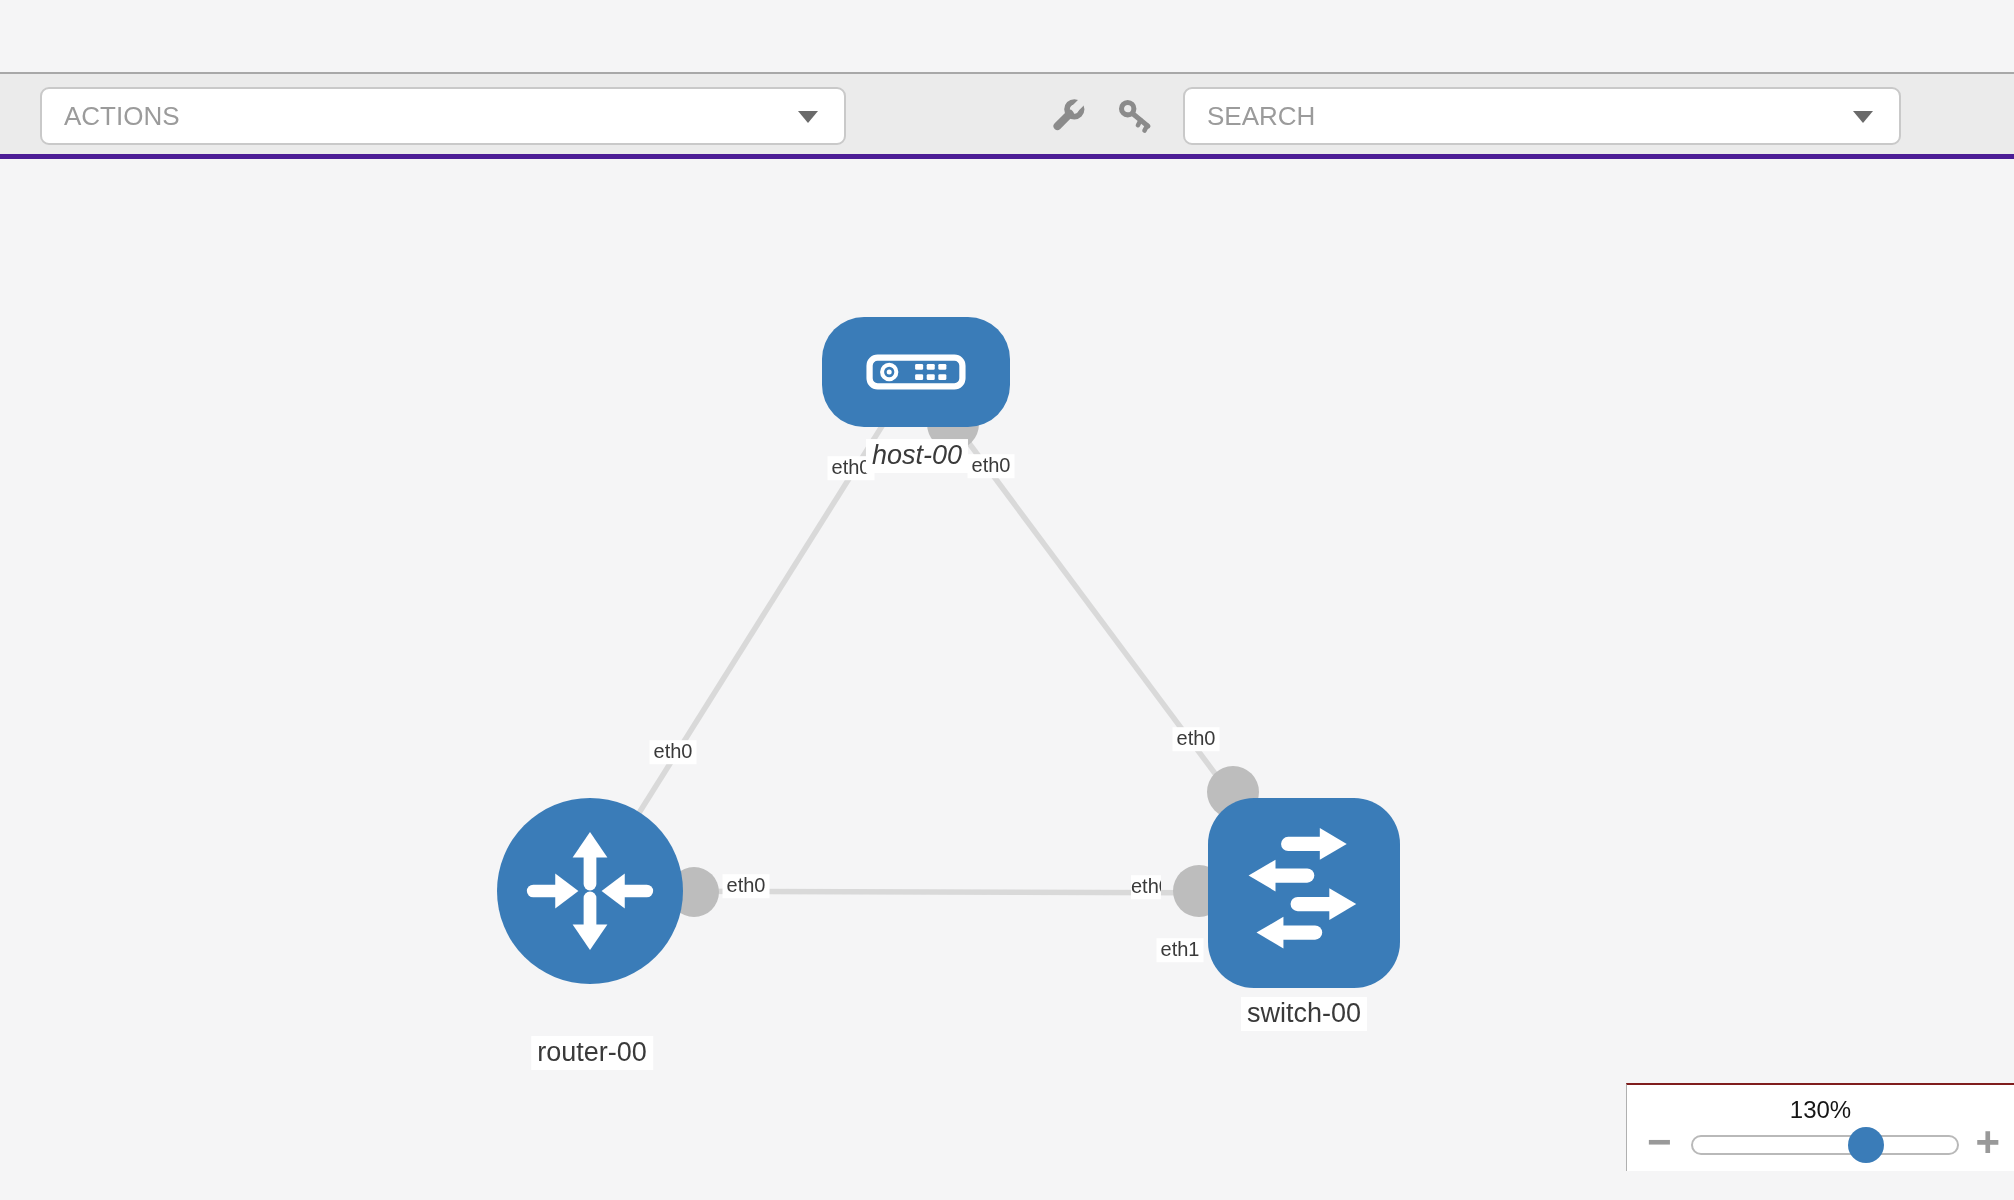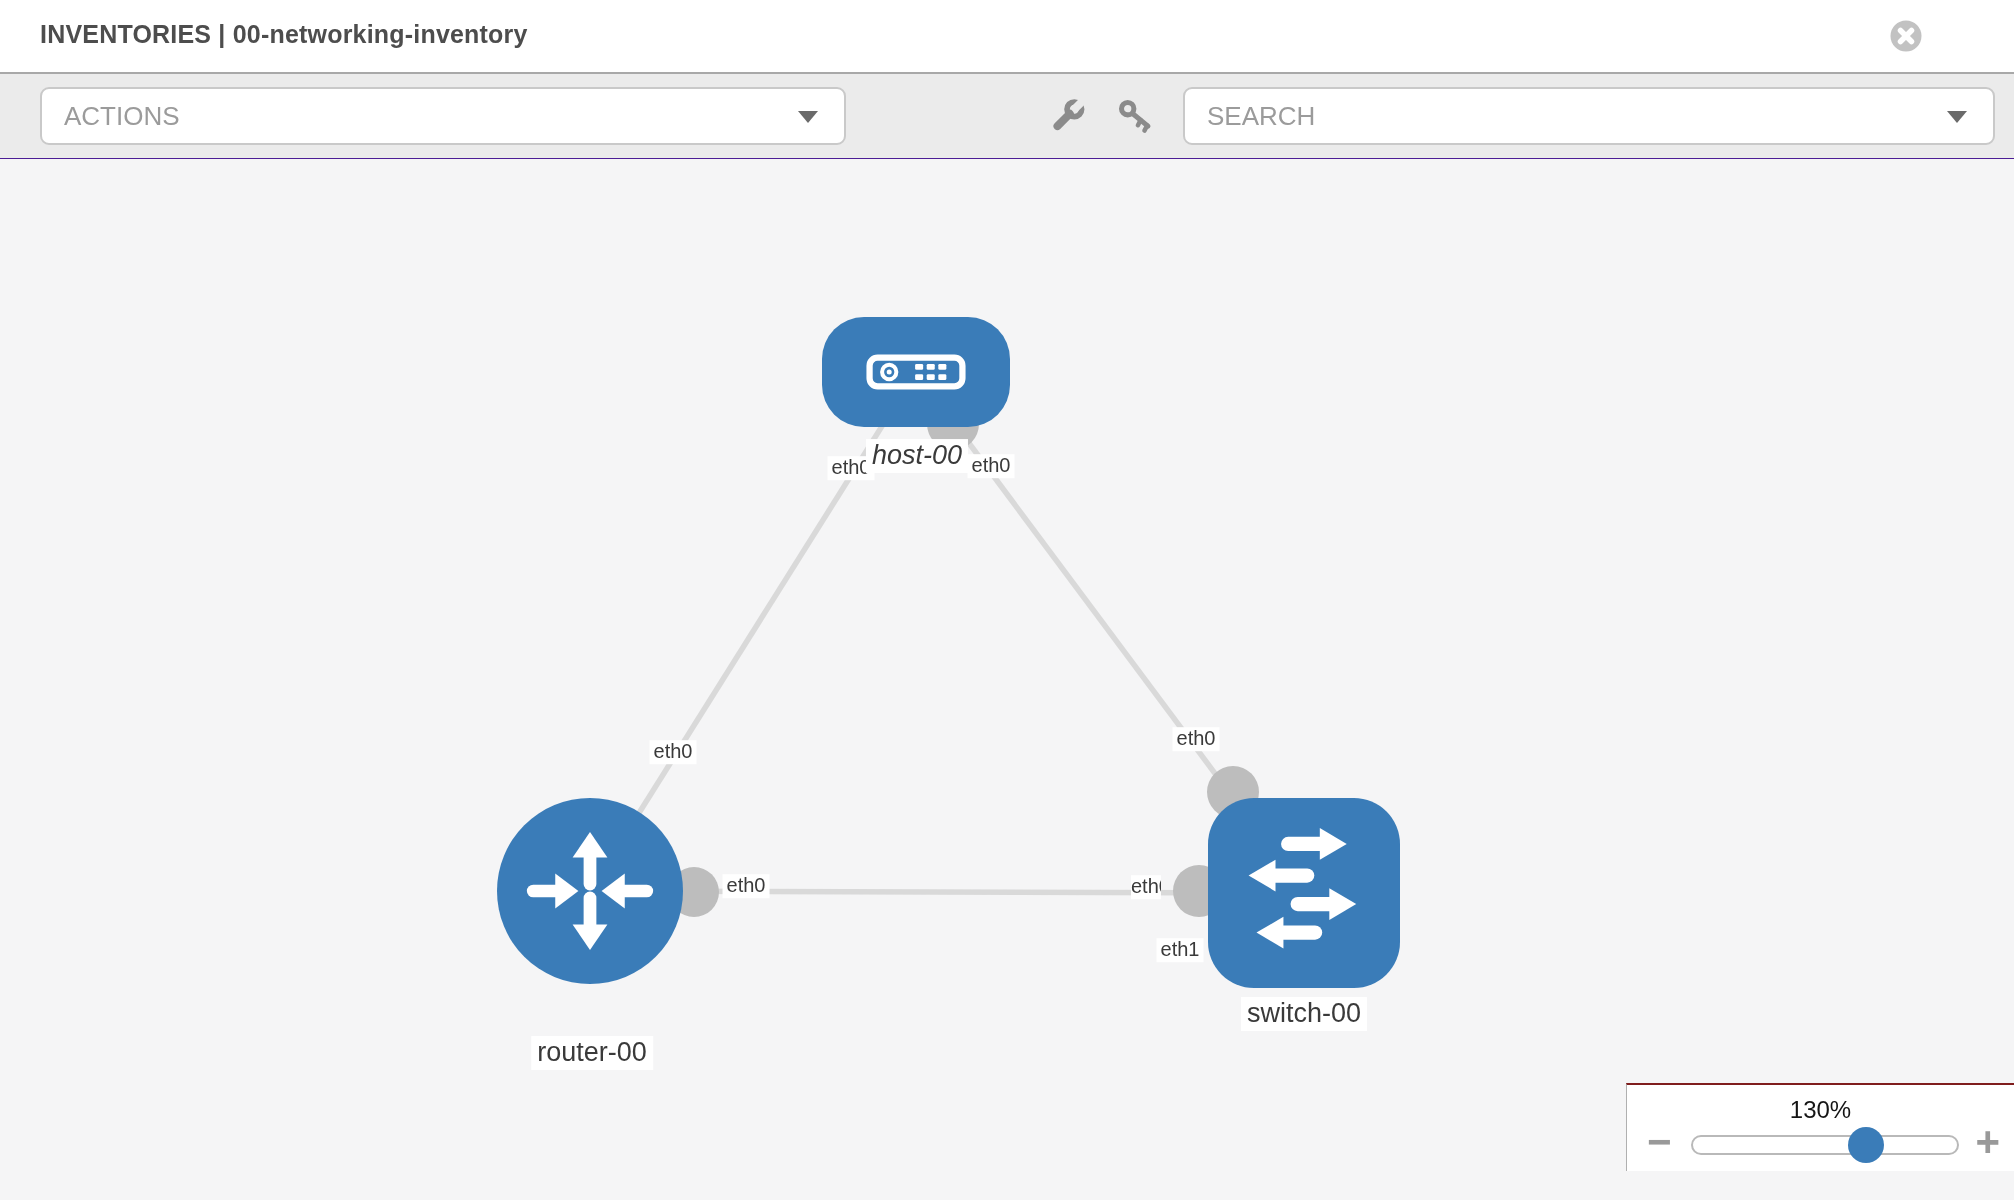--- a/index.html
+++ b/index.html
@@ -18,27 +18,27 @@
   body{font-family:"Liberation Sans","DejaVu Sans",sans-serif;background:var(--canvas-bg);}
   .screen{position:relative;width:2014px;height:1200px;background:var(--canvas-bg);overflow:hidden;}
 
   
   .hdr{position:absolute;left:0;top:0;width:100%;height:72px;background:#fff;z-index:10;}
   .hdr h1{position:absolute;left:40px;top:20px;font-size:25px;font-weight:bold;color:var(--title);letter-spacing:.2px;}
   .close-btn{position:absolute;right:91px;top:19px;width:34px;height:34px;border:none;background:none;cursor:pointer;padding:0;}
 
   
   .toolbar{position:absolute;left:0;top:72px;width:100%;height:87px;background:var(--toolbar-bg);
-           border-top:2px solid #a8a8a8;border-bottom:1px solid #4c1d95;z-index:10;}
+           border-top:2px solid #a8a8a8;border-bottom:5px solid #4c1d95;z-index:10;}
   .select{position:absolute;top:13px;height:58px;background:#fff;border:2px solid #c9c9c9;border-radius:9px;
           display:flex;align-items:center;padding:0 22px;color:var(--muted);font-size:26px;cursor:pointer;}
   .select .caret{position:absolute;right:26px;top:50%;margin-top:-5px;width:0;height:0;
           border-left:10px solid transparent;border-right:10px solid transparent;border-top:12px solid #6a6a6a;}
   .sel-actions{left:40px;width:806px;}
-  .sel-search{left:1183px;width:812px;}
+  .sel-search{left:1183px;width:718px;}
   .iconbtn{position:absolute;top:11px;width:44px;height:62px;border:none;background:none;cursor:pointer;
            display:flex;align-items:center;justify-content:center;}
   .btn-wrench{left:1045px;}
   .btn-key{left:1113px;}
 
   
   .canvas{position:absolute;inset:0;background:var(--canvas-bg);z-index:1;}
   #links-svg{position:absolute;left:0;top:0;width:2014px;height:1200px;z-index:1;}
   .node{position:absolute;background:var(--blue);display:flex;align-items:center;justify-content:center;z-index:3;cursor:pointer;}
   .node.host{border-radius:42px;}
@@ -127,32 +127,20 @@
         <span class="lbl lbl-iface" style="left: 746px; top: 886px;">eth0</span>
         <span class="lbl lbl-iface lbl-clip" style="left: 1146px; top: 887px; width: 30px;">eth0</span>
         <span class="lbl lbl-iface" style="left: 1180px; top: 937px; margin-top: 13px;">eth1</span>
         <span class="lbl lbl-iface" style="left: 1196px; top: 739px;">eth0</span>
         <span class="lbl lbl-node" style="left: 917px; top: 456px; font-style: italic;">host-00</span>
         <span class="lbl lbl-node" style="left: 592px; top: 1014px; margin-top: 39px;">router-00</span>
         <span class="lbl lbl-node" style="left: 1304px; top: 1014px;">switch-00</span>
       </div>
   </div>
 
-  <header class="hdr">
-    <h1>INVENTORIES | 00-networking-inventory</h1>
-    <button class="close-btn">
-      <svg width="34" height="34" viewBox="0 0 34 34">
-        <circle cx="17" cy="17" r="15.5" fill="#c2c2c2"></circle>
-        <g stroke="#fff" stroke-width="5.5" stroke-linecap="round">
-          <line x1="11.5" y1="11.5" x2="22.5" y2="22.5"></line>
-          <line x1="22.5" y1="11.5" x2="11.5" y2="22.5"></line>
-        </g>
-      </svg>
-    </button>
-  </header>
 
   <div class="toolbar">
     <div class="select sel-actions">
       <span>ACTIONS</span>
       <i class="caret"></i>
     </div>
 
     <button class="iconbtn btn-wrench">
       <svg width="36" height="36" viewBox="0 0 32 32">
         <circle cx="22.5" cy="10" r="6.5" fill="none" stroke="#8b8b8b" stroke-width="5"></circle>

